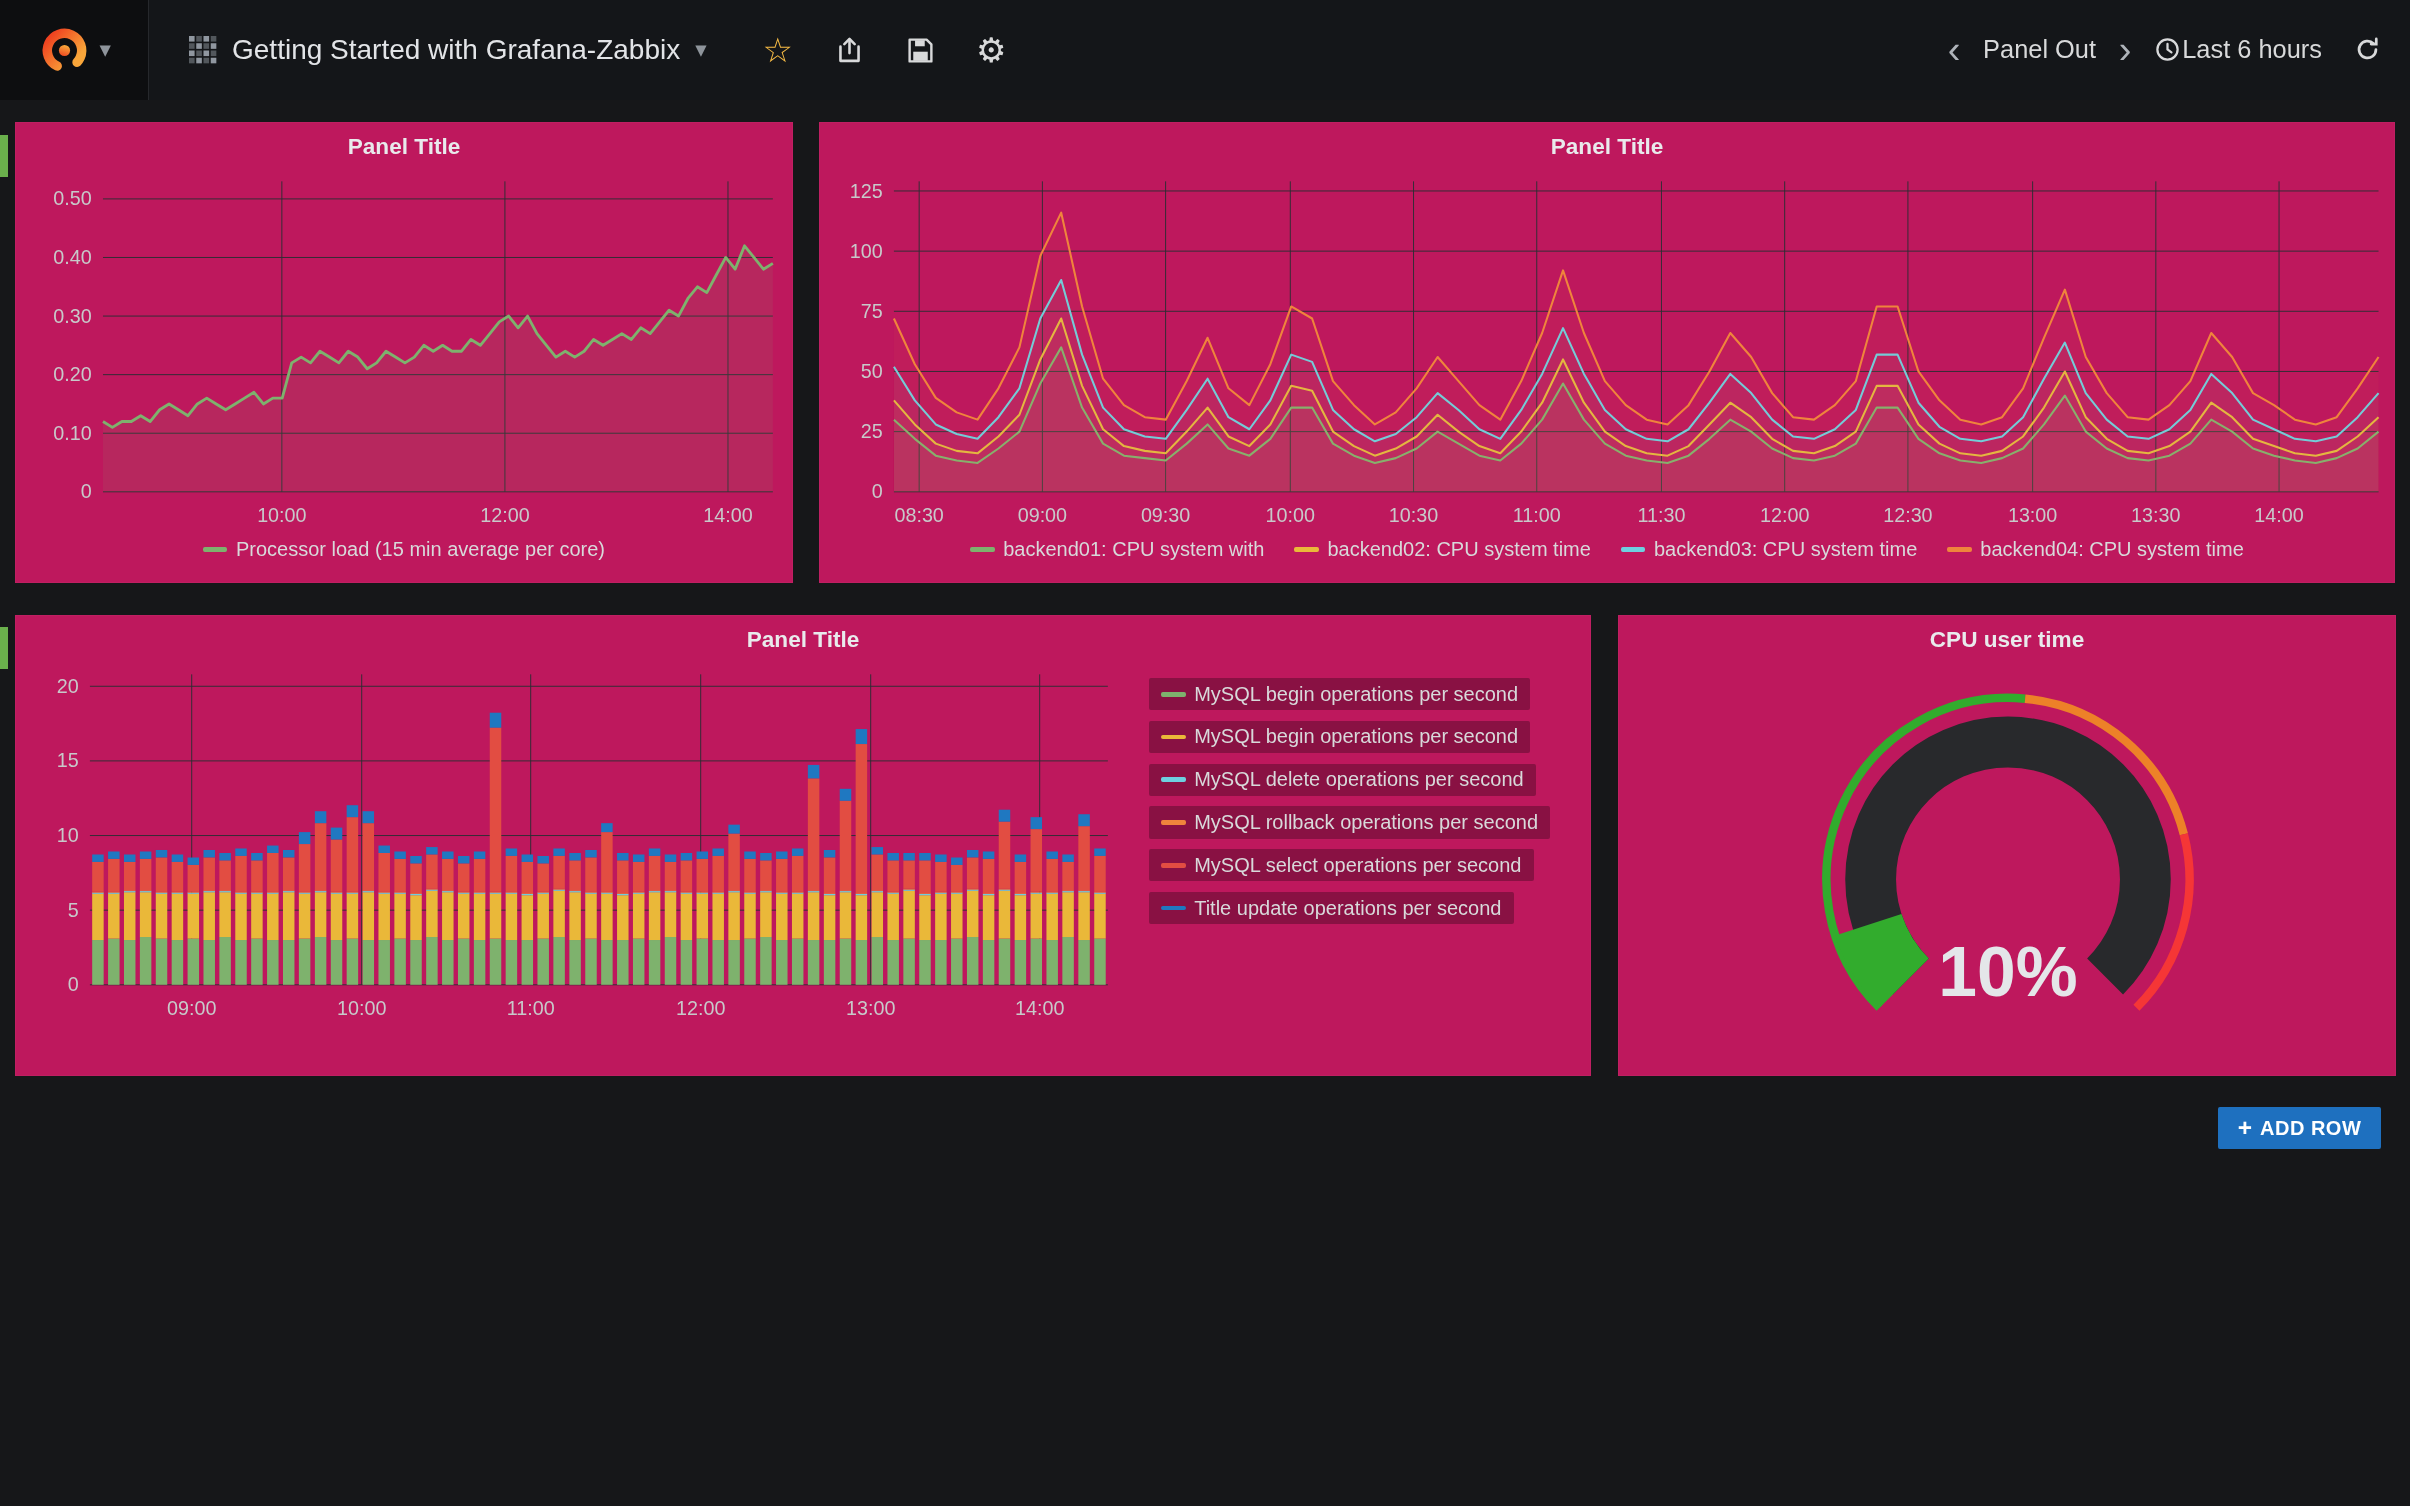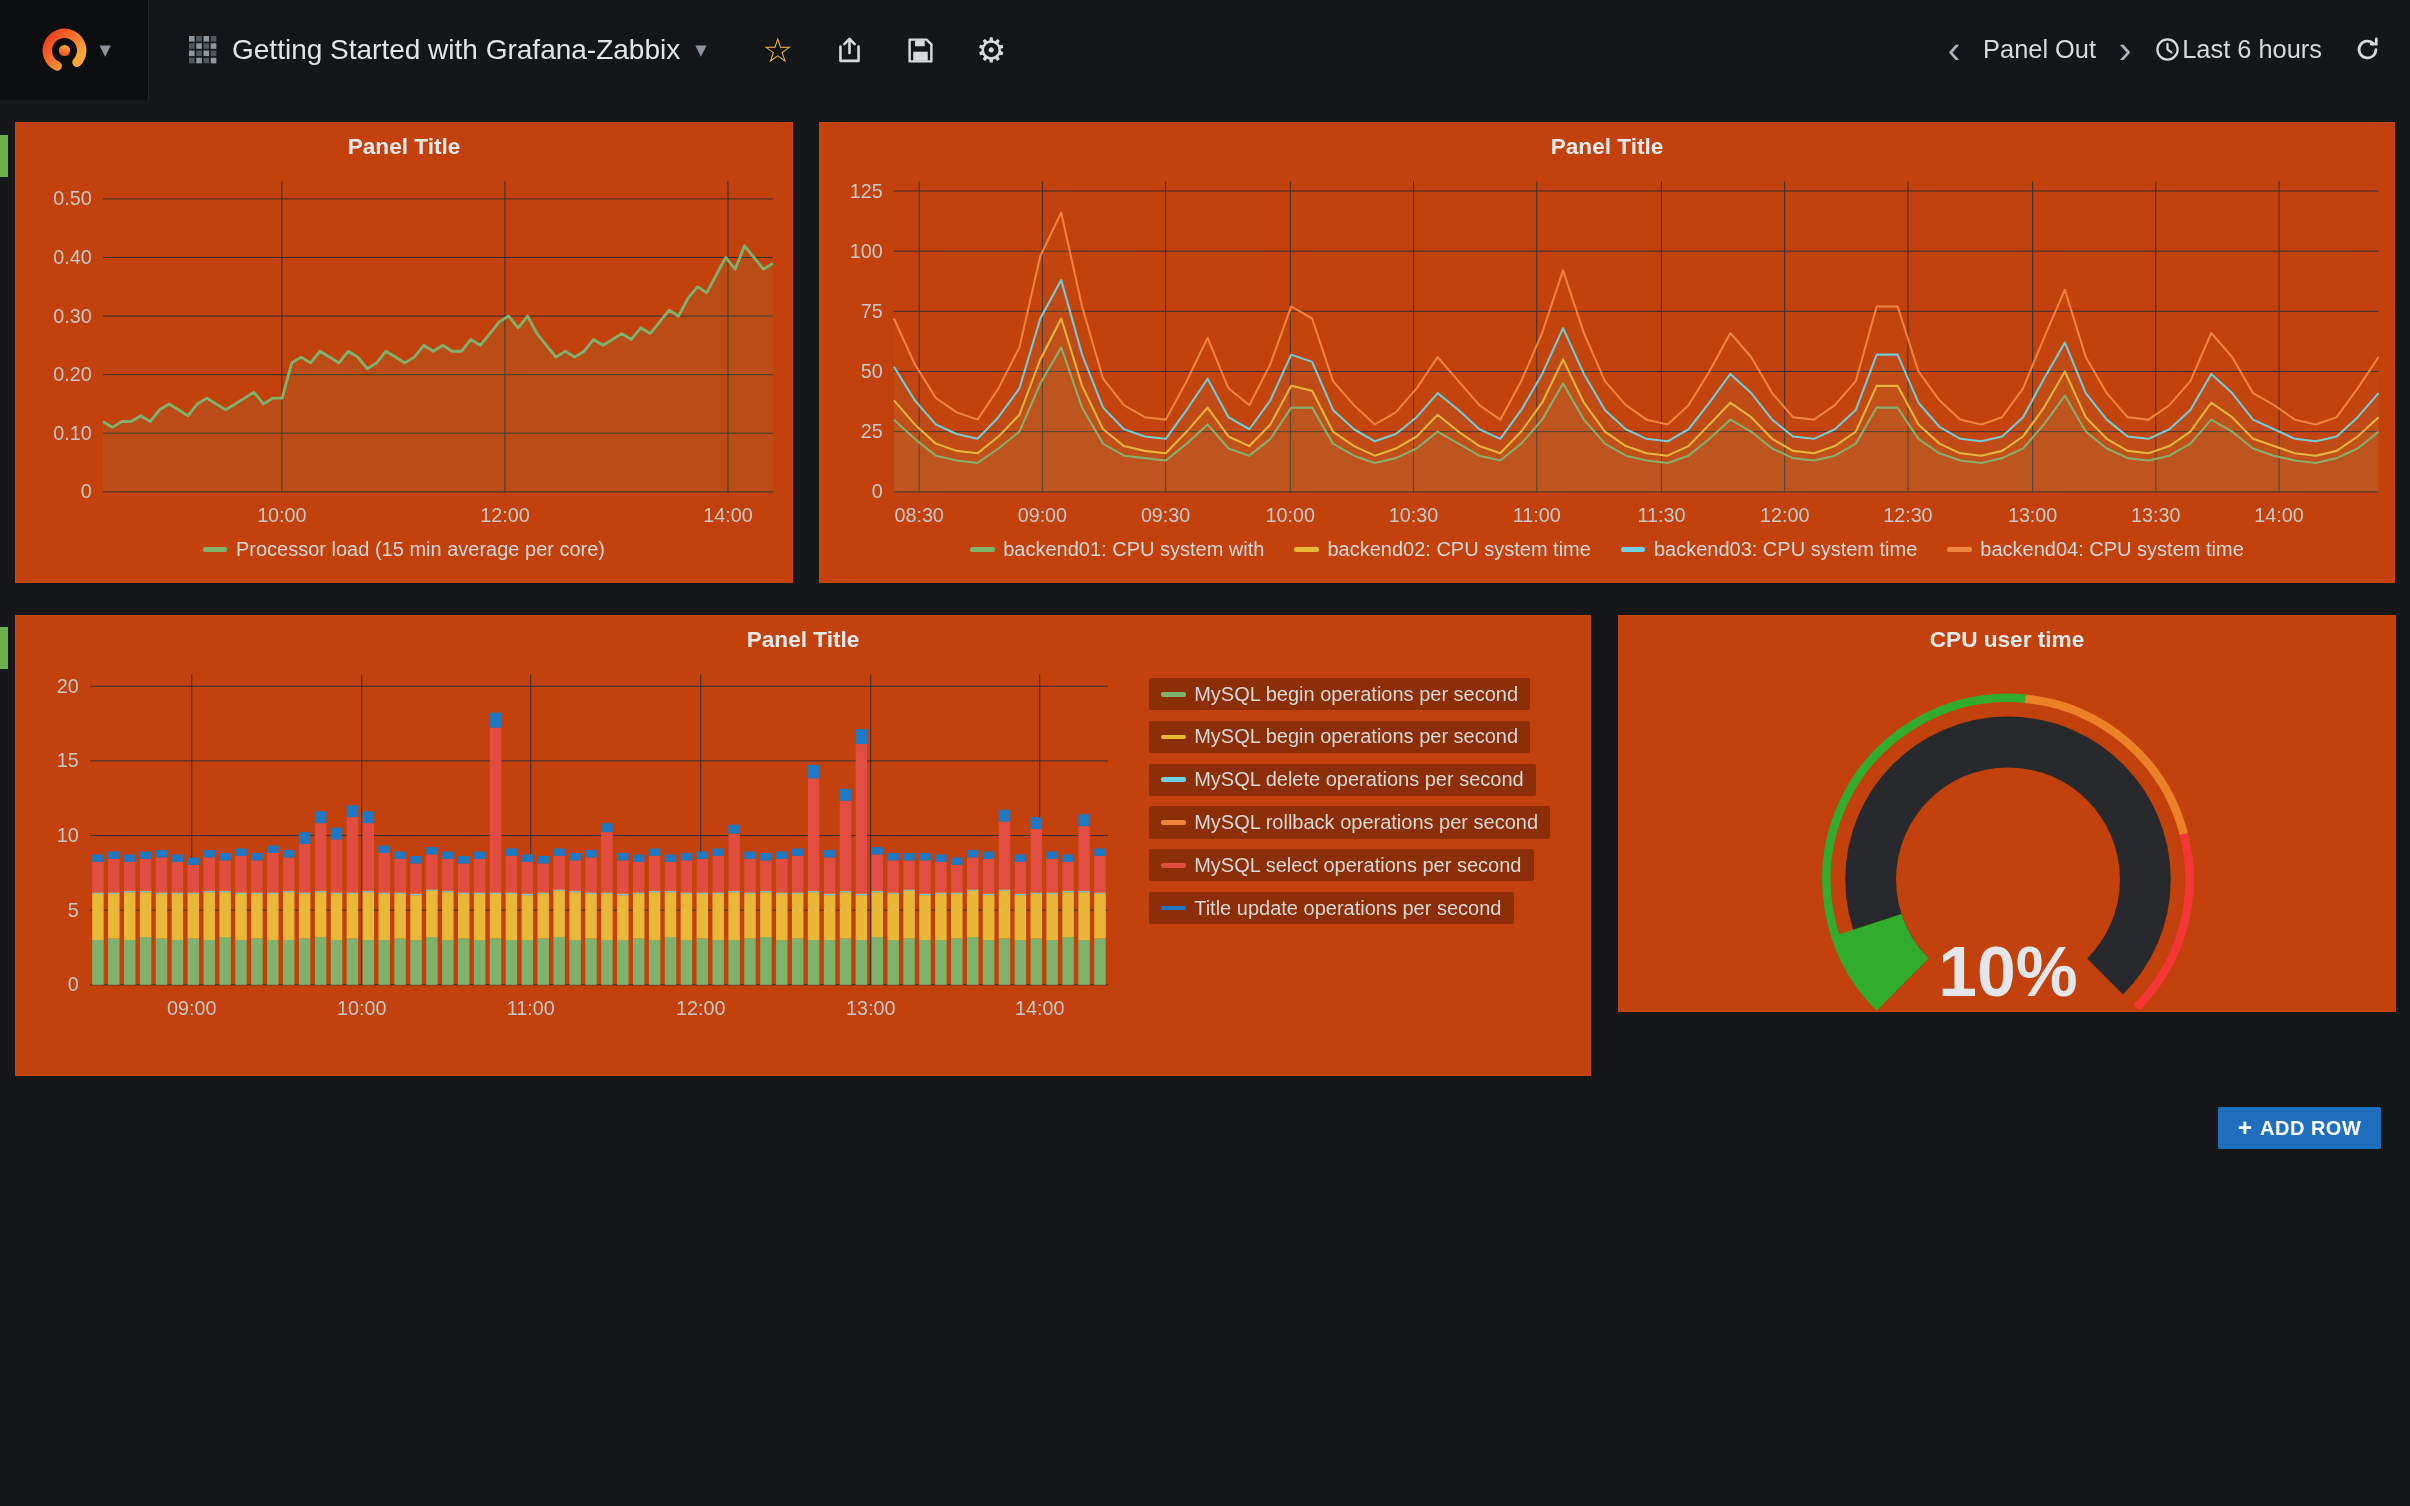--- a/index.html
+++ b/index.html
@@ -19,21 +19,21 @@
   .icon-btn{cursor:pointer;display:flex;align-items:center;justify-content:center;line-height:1}
   .star-glyph{font-size:34px;color:#f6bb45}
   .gear-glyph{font-size:34px;color:#d8d9da}
   .nav-right{margin-left:auto;display:flex;align-items:center;gap:19px;padding-right:30px;
              font-size:25.4px;color:#d8d9da}
   .chev{font-size:38px;color:#aeb3b9;cursor:pointer;line-height:0.8;padding:0 3.8px}
   .time-picker{display:flex;align-items:center;gap:1px;cursor:pointer}
   .refresh-btn{margin-left:13px}
 
   
-  .panel{position:absolute;background:#c2410c;border:0.9px solid rgba(255,255,255,0.03)}
+  .panel{position:absolute;background:#be185d;border:0.9px solid rgba(255,255,255,0.03)}
   .panel-title{position:absolute;top:11.3px;left:0;right:0;text-align:center;font-size:22.6px;
                font-weight:700;color:#e9eaec;cursor:pointer;z-index:2}
   svg.chart{position:absolute;left:0;top:0}
   svg text{font-family:"Liberation Sans",sans-serif}
 
   .legend{position:absolute;display:flex;font-size:20px;color:#d8d9da;z-index:2}
   .legend-item{display:flex;align-items:center;white-space:nowrap;cursor:pointer}
   .legend .dash{display:inline-block;width:24.5px;height:4.7px;border-radius:1.9px;margin-right:8.5px}
   .legend.center{left:0;right:0;bottom:13px;justify-content:center}
   .legend.center .legend-item{margin:8px 15px}
@@ -664,21 +664,21 @@
         <span class="dash" style="background: rgb(226, 77, 66);"></span>
         <span>MySQL select operations per second</span>
       </span>
       <span class="legend-item">
         <span class="dash" style="background: rgb(31, 120, 193);"></span>
         <span>Title update operations per second</span>
       </span>
     </div>
 </div>
 
-<div class="panel" style="left:1618px;top:615px;width:778px;height:397px">
+<div class="panel" style="left:1618px;top:615px;width:778px;height:461px">
   <div class="panel-title">CPU user time</div>
   <svg class="chart" width="778" height="461" viewBox="0 0 826 490">
       <path d="M 309.8 383.2 A 146 146 0 1 1 516.2 383.2" stroke="#28292c" stroke-width="54" fill="none"></path>
       <path d="M 276.5 416.5 A 193 193 0 0 1 431.2 87.9" stroke="rgb(50,172,45)" stroke-width="9" fill="none"></path>
       <path d="M 431.2 87.9 A 193 193 0 0 1 599.9 232.0" stroke="rgb(237,129,40)" stroke-width="9" fill="none"></path>
       <path d="M 599.9 232.0 A 193 193 0 0 1 549.5 416.5" stroke="rgb(245,54,54)" stroke-width="9" fill="none"></path>
       <path d="M 302.7 390.3 A 156 156 0 0 1 264.6 328.2" stroke="rgb(50,172,45)" stroke-width="74" fill="none"></path>
       <text x="413" y="404" text-anchor="middle" font-size="74" fill="#e4e6e9" font-weight="700">10%</text>
     </svg>
 </div>

